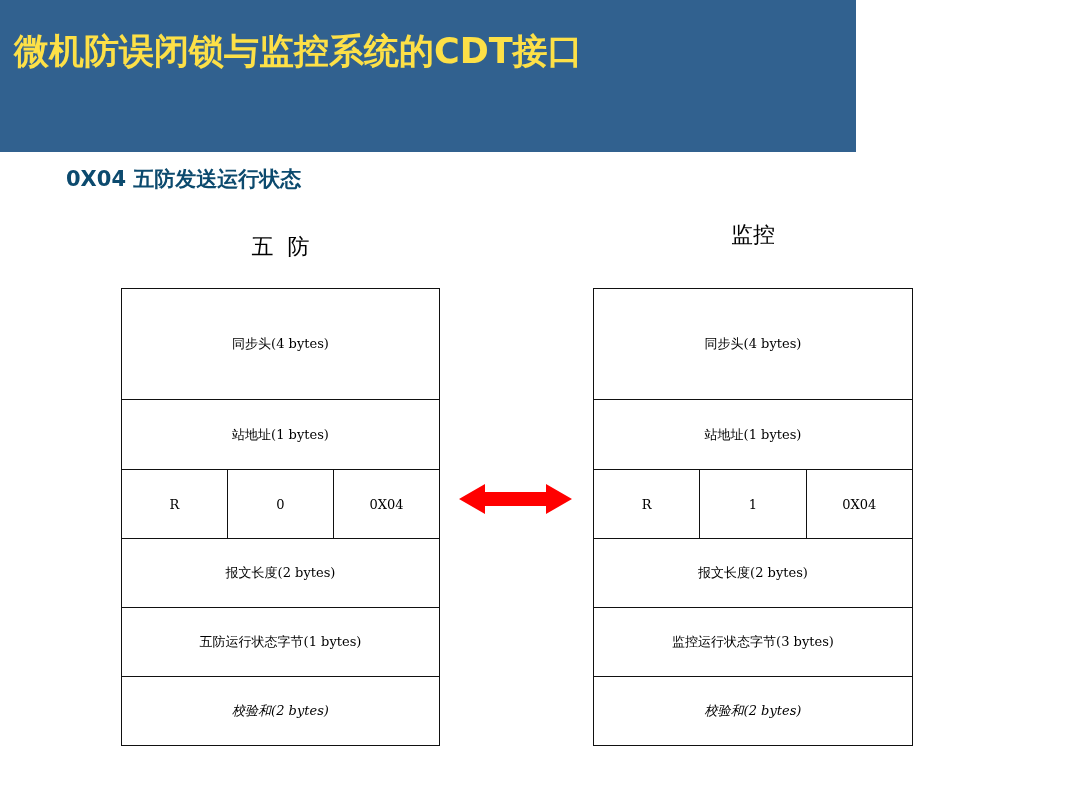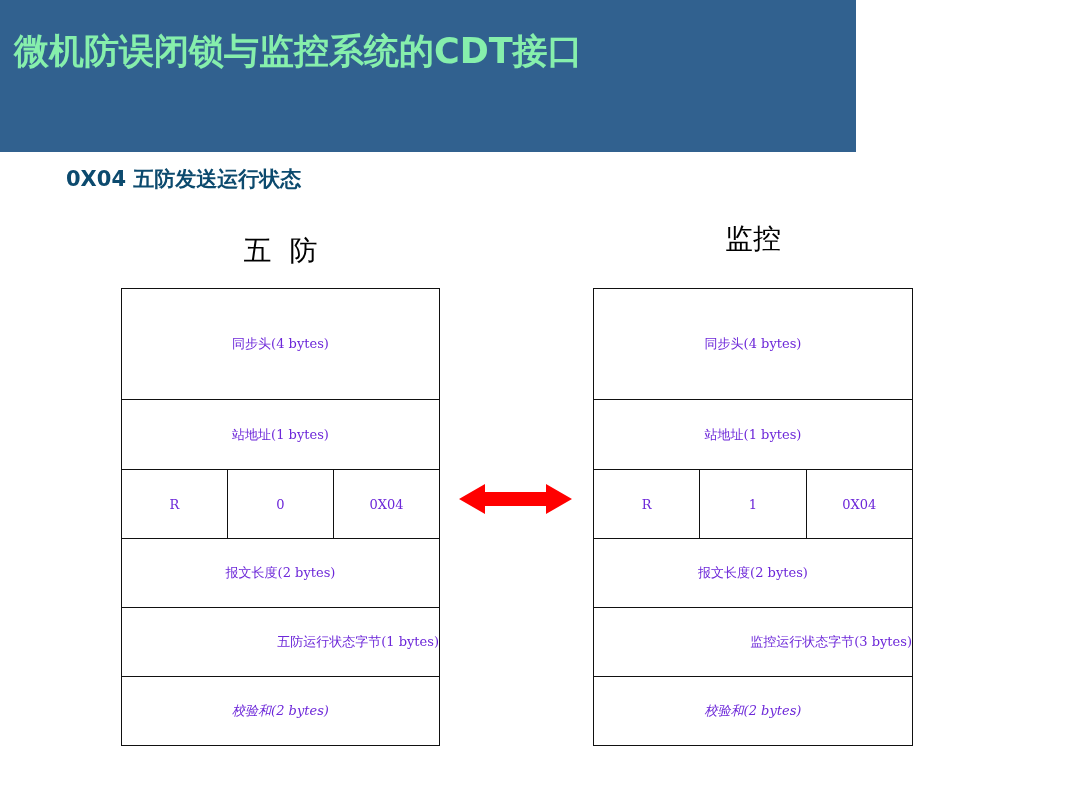--- a/index.html
+++ b/index.html
@@ -24,42 +24,42 @@
     height: 152px;
     background: #31618f;
   }
   #title-text {
     position: absolute;
     left: 14px;
     top: 28px;
     font-family: "DejaVu Sans", "Liberation Sans", sans-serif;
     font-size: 35px;
     font-weight: bold;
-    color: #86efac;
+    color: #fde047;
     letter-spacing: 0px;
     white-space: nowrap;
   }
 
   
   #subtitle {
     position: absolute;
     left: 66px;
     top: 165px;
     font-family: "DejaVu Sans", "Liberation Sans", sans-serif;
     font-size: 21px;
     font-weight: bold;
     color: #0c4a6e;
     white-space: nowrap;
   }
 
   
   .col-caption {
     position: absolute;
     font-family: "DejaVu Sans", "Liberation Sans", sans-serif;
-    font-size: 28px;
+    font-size: 22px;
     font-weight: normal;
     color: #000000;
     white-space: pre;
     text-align: center;
   }
   #caption-left  { left: 121px; top: 232px; width: 319px; }
   #caption-right { left: 593px; top: 220px; width: 320px; }
 
   
   .packet-table {
@@ -71,30 +71,30 @@
   }
   #table-left  { left: 121px; width: 319px; }
   #table-right { left: 593px; width: 320px; }
 
   .packet-table td {
     border: 1.4px solid #111111;
     text-align: center;
     vertical-align: middle;
     font-family: "DejaVu Serif", "Liberation Serif", serif;
     font-size: 13px;
-    color: #6d28d9;
+    color: #000000;
     padding: 0;
     white-space: nowrap;
   }
 
   .row-sync   td { height: 110px; }
   .row-addr   td { height:  69px; }
   .row-ctrl   td { height:  68px; }
   .row-len    td { height:  68px; }
-  .row-state  td { height:  68px; text-align: right; }
+  .row-state  td { height:  68px; }
   .row-check  td { height:  68px; font-style: italic; }
 
   .cell-r  { width: 26px; }
   .cell-b  { width: 26px; }
   .cell-rb {
     font-family: "DejaVu Sans", "Liberation Sans", sans-serif;
     font-size: 13px;
     font-weight: normal;
   }
   .cell-code {

